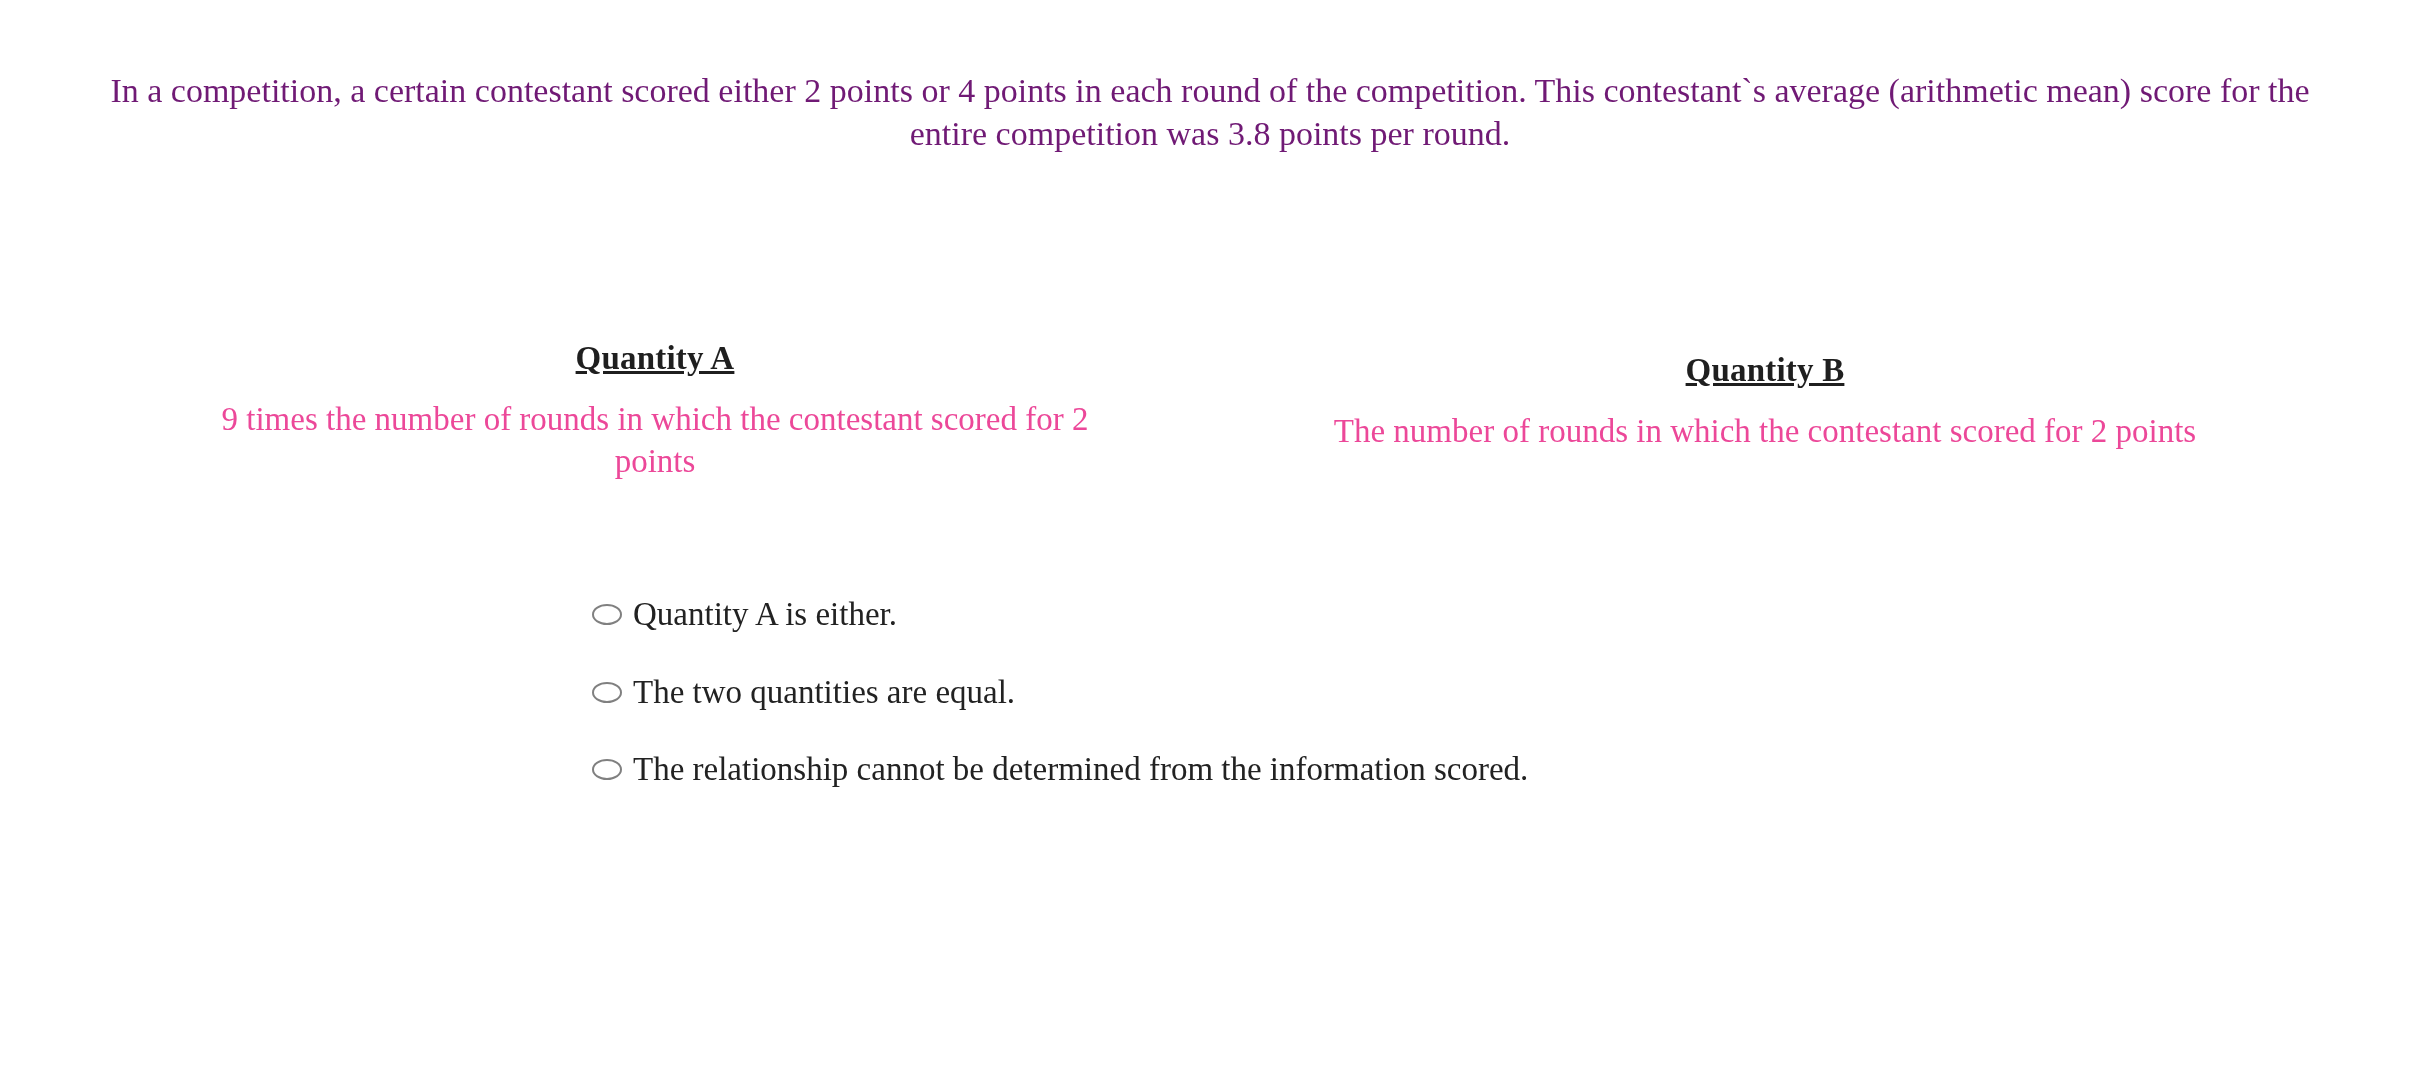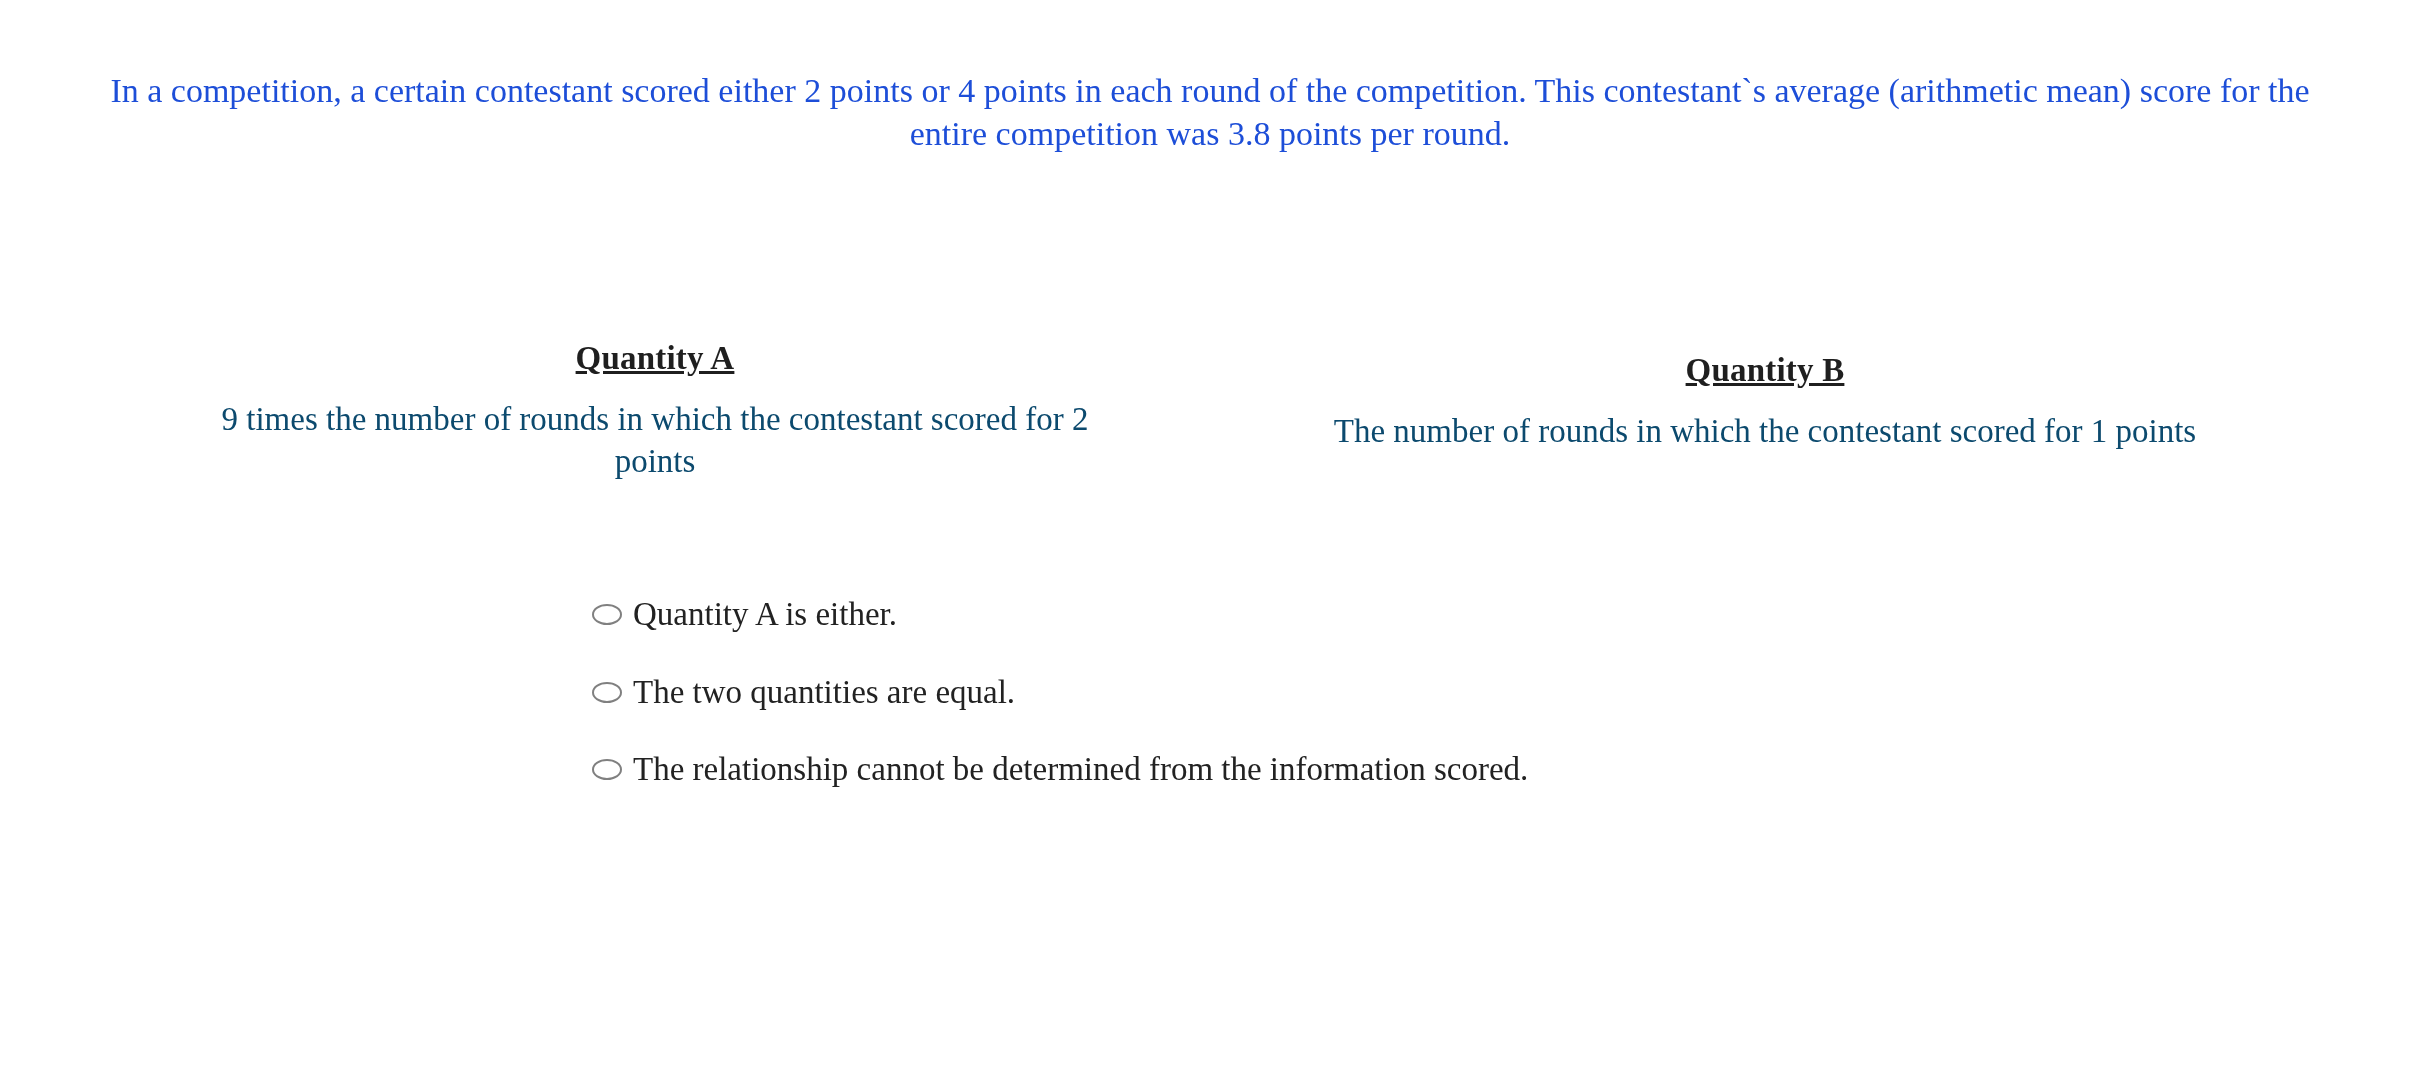--- a/index.html
+++ b/index.html
@@ -22,21 +22,21 @@
     box-sizing: border-box;
   }
   .stem {
     position: absolute;
     top: 70px;
     left: 100px;
     width: 2220px;
     text-align: center;
     font-size: 34px;
     line-height: 1.26;
-    color: #1d4ed8;
+    color: #701a75;
   }
   .quantities {
     position: absolute;
     top: 340px;
     left: 60px;
     width: 2300px;
     display: flex;
     flex-direction: row;
   }
   .qcol {
@@ -50,21 +50,21 @@
     font-size: 33px;
     font-weight: bold;
     text-decoration: underline;
     color: #1f1f1f;
     margin-bottom: 22px;
     letter-spacing: 0.2px;
   }
   .qtext {
     font-size: 33px;
     line-height: 1.26;
-    color: #0c4a6e;
+    color: #ec4899;
   }
   .choices {
     position: absolute;
     top: 595px;
     left: 592px;
     width: 1600px;
   }
   .choice {
     display: flex;
     align-items: center;
@@ -94,21 +94,21 @@
 
   <div class="stem">In a competition, a certain contestant scored either 2 points or 4 points in each round of the competition. This contestant`s average (arithmetic mean) score for the entire competition was 3.8 points per round.</div>
 
   <div class="quantities">
     <div class="qcol qcol-a">
       <div class="qhead">Quantity A</div>
       <div class="qtext">9 times the number of rounds in which the contestant scored for 2 points</div>
     </div>
     <div class="qcol qcol-b">
       <div class="qhead">Quantity B</div>
-      <div class="qtext">The number of rounds in which the contestant scored for 1 points</div>
+      <div class="qtext">The number of rounds in which the contestant scored for 2 points</div>
     </div>
   </div>
 
   <div class="choices">
 
     <div class="choice">
       <span class="radio"></span>
       <span class="choice-label">Quantity A is either.</span>
     </div>
 

